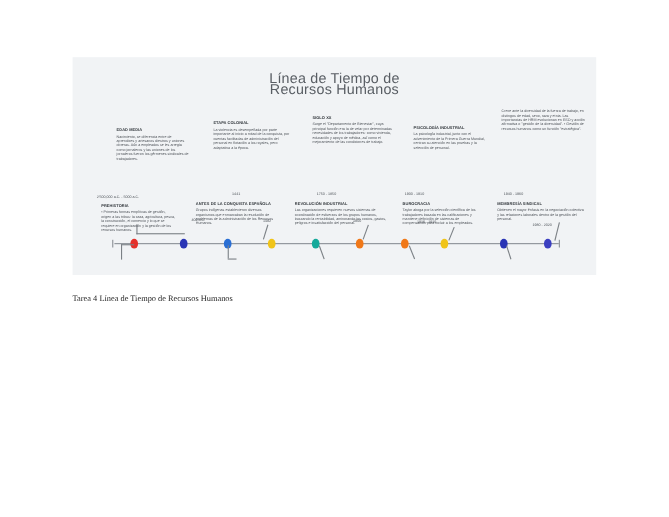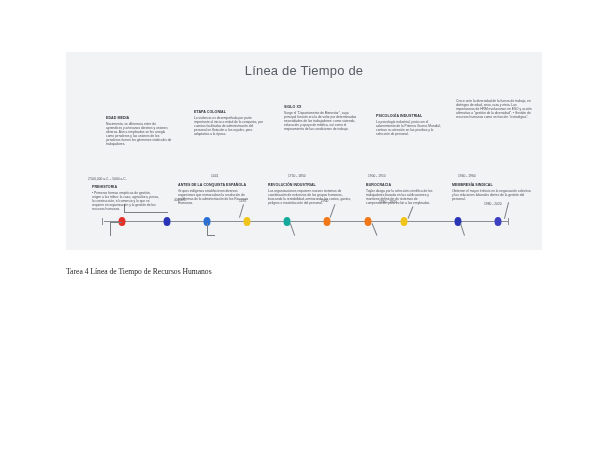--- a/index.html
+++ b/index.html
@@ -140,20 +140,21 @@
 </style>
 </head>
 <body>
 
 <div id="page">
 
   <div id="infographic">
 
     <div id="infographic-title">
       <span class="ttl-line">Línea de Tiempo de</span>
+      <span class="ttl-line">Recursos Humanos</span>
     </div>
 
     <div id="axis-cap-left"></div>
     <div id="axis"></div>
     <div id="axis-cap-right"></div>
 
     <div class="node" style="left:56px;  background:#e5302a;"></div>
     <div class="node" style="left:101px; background:#2a35b5;"></div>
     <div class="node" style="left:141px; background:#2a6fd4;"></div>
     <div class="node" style="left:181px; background:#f0c419;"></div>

